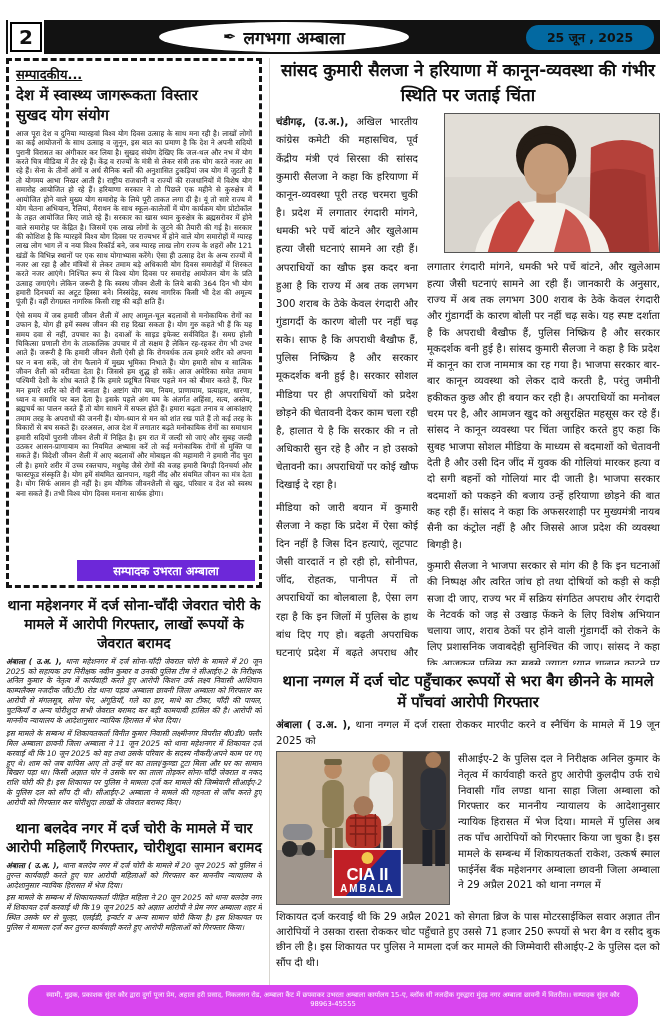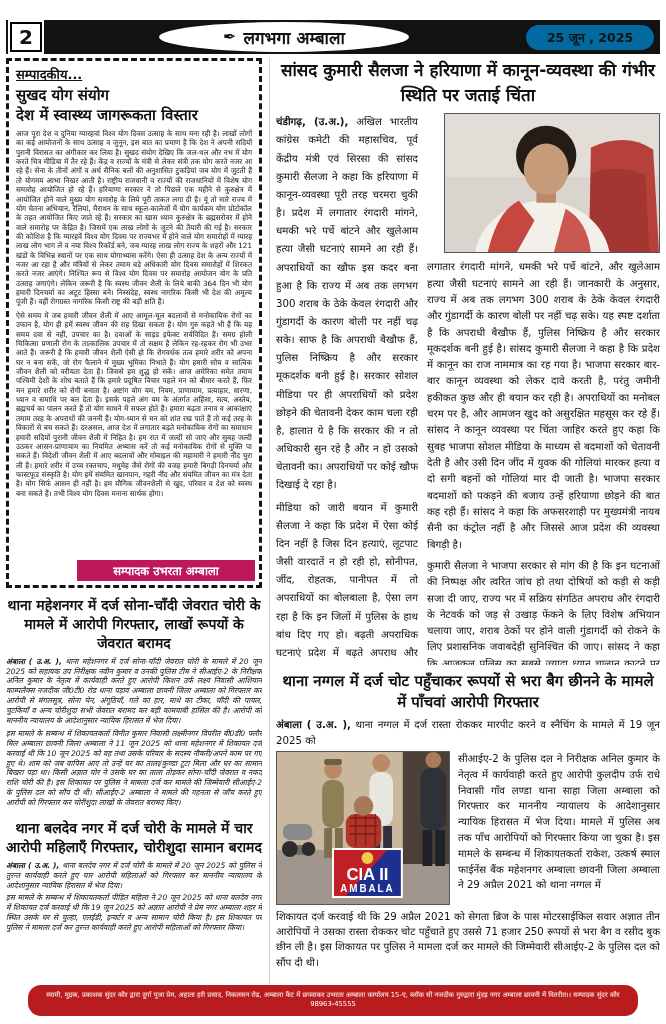--- a/index.html
+++ b/index.html
@@ -18,21 +18,21 @@
   
   .content{position:absolute;top:58px;left:6px;right:6px;bottom:38px;display:flex;gap:7px;}
   .leftcol{width:256px;flex:none;display:flex;flex-direction:column;}
   .rightcol{flex:1;min-width:0;border-left:1px solid #d8d5cf;padding-left:6px;}
   
   .edbox{border:3px dashed #151515;padding:4px 7px;height:530px;box-sizing:border-box;
          overflow:hidden;position:relative;}
   .edlabel{font-weight:bold;font-size:13px;text-decoration:underline;margin:0 0 3px 0;}
   .edhead{font-weight:bold;font-size:15px;line-height:1.3;margin:0;}
   .edbody{font-size:7.2px;line-height:1.3;text-align:justify;margin:4px 0 0 0;}
-  .edsign{position:absolute;right:4px;bottom:4px;width:170px;background:#be185d;color:#fff;
+  .edsign{position:absolute;right:4px;bottom:4px;width:170px;background:#6d28d9;color:#fff;
           font-weight:bold;font-size:11.5px;text-align:center;padding:3px 4px;}
   
   .larticle{margin-top:8px;}
   .lhead{font-weight:bold;font-size:14px;line-height:1.35;text-align:center;margin:0 0 4px 0;}
   .lbody{font-size:7.5px;line-height:1.32;text-align:justify;margin:0 0 3px 0;font-style:italic;}
   .clamp1{max-height:168px;overflow:hidden;}
   .clamp2{max-height:118px;overflow:hidden;}
   
   .mainhead{font-weight:bold;font-size:17px;line-height:1.45;text-align:center;margin:0 2px 6px 2px;}
   .seljarow{display:flex;gap:9px;height:552px;overflow:hidden;}
@@ -45,21 +45,21 @@
   
   .naghead{font-weight:bold;font-size:15px;line-height:1.4;text-align:center;margin:6px 0 4px 0;}
   .nagintro{font-size:10.2px;line-height:1.5;margin:0 0 3px 0;text-align:justify;}
   .nagrow{display:flex;gap:8px;}
   .photo-cia{width:172px;height:152px;flex:none;}
   .nagbeside{flex:1;min-width:0;font-size:10.2px;line-height:1.55;text-align:justify;margin:0;
              max-height:152px;overflow:hidden;}
   .nagbelow{font-size:10.2px;line-height:1.5;text-align:justify;margin:4px 0 0 0;max-height:62px;overflow:hidden;}
   b{font-weight:bold;}
   
-  .imprint{position:absolute;left:28px;right:28px;bottom:8px;background:#b91c1c;color:#fff;
+  .imprint{position:absolute;left:28px;right:28px;bottom:8px;background:#d946ef;color:#fff;
            border-radius:13px;font-size:6.8px;line-height:1.4;text-align:center;padding:6px 10px;box-sizing:border-box;}
 </style>
 </head>
 <body>
 
 <div class="page">
 
   <header class="masthead">
     <div class="pageno">2</div>
     <div class="oval">
@@ -68,22 +68,22 @@
     </div>
     <div class="datebox">25 जून , 2025</div>
   </header>
 
   <div class="content">
 
     <div class="leftcol">
 
       <section class="edbox">
         <p class="edlabel">सम्पादकीय...</p>
+        <h2 class="edhead">देश में स्वास्थ्य जागरूकता विस्तार</h2>
         <h2 class="edhead">सुखद योग संयोग</h2>
-        <h2 class="edhead">देश में स्वास्थ्य जागरूकता विस्तार</h2>
         <p class="edbody">आज पूरा देश व दुनिया ग्यारहवां विश्व योग दिवस उत्साह के साथ मना रही है। लाखों लोगों का कई आयोजनों के साथ उत्साह व जुनून, इस बात का प्रमाण है कि देश ने अपनी सदियों पुरानी विरासत का अंगीकार कर लिया है। सुखद संयोग देखिए कि जल-थल और नभ में योग करते चित्र मीडिया में तैर रहे हैं। केंद्र व राज्यों के मंत्री से लेकर संत्री तक योग करते नजर आ रहे हैं। सेना के तीनों अंगों व अर्ध सैनिक बलों की अनुशासित टुकड़ियां जब योग में जुटती हैं तो योगमय आभा निखर आती है। राष्ट्रीय राजधानी व राज्यों की राजधानियों में विशेष योग समारोह आयोजित हो रहे हैं। हरियाणा सरकार ने तो पिछले एक महीने से कुरुक्षेत्र में आयोजित होने वाले मुख्य योग समारोह के लिये पूरी ताकत लगा दी है। यूं तो सारे राज्य में योग चेतना अभियान, रैलियां, मैराथन के साथ स्कूल-कालेजों में योग कार्यक्रम योग प्रोटोकॉल के तहत आयोजित किए जाते रहे हैं। सरकार का खास ध्यान कुरुक्षेत्र के ब्रह्मसरोवर में होने वाले समारोह पर केंद्रित है। जिसमें एक लाख लोगों के जुटने की तैयारी की गई है। सरकार की कोशिश है कि ग्यारहवें विश्व योग दिवस पर राज्यभर में होने वाले योग समारोहों में ग्यारह लाख लोग भाग लें व नया विश्व रिकॉर्ड बने, जब ग्यारह लाख लोग राज्य के शहरों और 121 खंडों के विभिन्न स्थानों पर एक साथ योगाभ्यास करेंगे। ऐसा ही उत्साह देश के अन्य राज्यों में नजर आ रहा है और मंत्रियों से लेकर तमाम बड़े अधिकारी योग दिवस समारोहों में शिरकत करते नजर आएंगे। निश्चित रूप से विश्व योग दिवस पर समारोह आयोजन योग के प्रति उत्साह जगाएंगे। लेकिन जरूरी है कि स्वस्थ जीवन शैली के लिये बाकी 364 दिन भी योग हमारी दिनचर्या का अटूट हिस्सा बने। निस्संदेह, स्वस्थ नागरिक किसी भी देश की अमूल्य पूंजी हैं। वहीं रोगग्रस्त नागरिक किसी राष्ट्र की बड़ी क्षति हैं।</p>
         <p class="edbody">ऐसे समय में जब हमारी जीवन शैली में आए आमूल-चूल बदलावों से मनोकायिक रोगों का उफान है, योग ही हमें स्वस्थ जीवन की राह दिखा सकता है। योग गुरु कहते भी हैं कि यह समय दवा से नहीं, उपचार का है। दवाओं के साइड इफेक्ट सर्वविदित हैं। समग्र होली चिकित्सा प्रणाली रोग के तात्कालिक उपचार में तो सक्षम है लेकिन रह-रहकर रोग भी उभर आते हैं। जरूरी है कि हमारी जीवन शैली ऐसी हो कि रोगवर्धक तत्व हमारे शरीर को अपना घर न बना सकें, जो रोग फैलाने में मुख्य भूमिका निभाते हैं। योग हमारी सोच व सात्विक जीवन शैली को वरीयता देता है। जिससे हम शुद्ध हो सकें। आज अमेरिका समेत तमाम पश्चिमी देशों के शोध बताते हैं कि हमारे प्रदूषित विचार पहले मन को बीमार करते हैं, फिर मन हमारे शरीर को रोगी बनाता है। अष्टांग योग यम, नियम, प्राणायाम, प्रत्याहार, धारणा, ध्यान व समाधि पर बल देता है। इसके पहले अंग यम के अंतर्गत अहिंसा, सत्य, अस्तेय, ब्रह्मचर्य का पालन करते हैं तो योग साधने में सफल होते हैं। हमारा बढ़ता तनाव व आकांक्षाएं तमाम तरह के अपराधों की जननी हैं। योग-ध्यान से मन को शांत रख पाते हैं तो कई तरह के विकारों से बच सकते हैं। दरअसल, आज देश में लगातार बढ़ते मनोकायिक रोगों का समाधान हमारी सदियों पुरानी जीवन शैली में निहित है। हम रात में जल्दी सो जाएं और सुबह जल्दी उठकर आसन-प्राणायाम का नियमित अभ्यास करें तो कई मनोकायिक रोगों से मुक्ति पा सकते हैं। विदेशी जीवन शैली में आए बदलावों और मोबाइल की महामारी ने हमारी नींद चुरा ली है। हमारे शरीर में उच्च रक्तचाप, मधुमेह जैसे रोगों की वजह हमारी बिगड़ी दिनचर्या और फास्टफूड संस्कृति है। योग हमें संयमित खानपान, गहरी नींद और संयमित जीवन का मंत्र देता है। योग सिर्फ आसन ही नहीं है। हम यौगिक जीवनशैली से खुद, परिवार व देश को स्वस्थ बना सकते हैं। तभी विश्व योग दिवस मनाना सार्थक होगा।</p>
         <div class="edsign">सम्पादक उभरता अम्बाला</div>
       </section>
 
       <article class="larticle">
         <h3 class="lhead">थाना महेशनगर में दर्ज सोना-चाँदी जेवरात चोरी के मामले में आरोपी गिरफ्तार, लाखों रूपयों के जेवरात बरामद</h3>
         <div class="clamp1">
           <p class="lbody"><b>अंबाला ( उ.अ. ),</b> <span>थाना महेशनगर में दर्ज सोना-चाँदी जेवरात चोरी के मामले में 20 जून 2025 को सहायक उप निरीक्षक नवीन कुमार व उनकी पुलिस टीम ने सीआईए-2 के निरीक्षक अनिल कुमार के नेतृत्व में कार्यवाही करते हुए आरोपी किशन उर्फ लक्ष्य निवासी आशियान काम्पलैक्स नजदीक जी0टी0 रोड थाना पड़ाव अम्बाला छावनी जिला अम्बाला को गिरफ्तार कर आरोपी से मंगलसूत्र, सोना चेन, अंगूठियाँ, गले का हार, माथे का टीका, चाँदी की पायल, चुटकियाँ व अन्य चोरीशुदा सभी जेवरात बरामद कर बड़ी कामयाबी हासिल की है। आरोपी को माननीय न्यायालय के आदेशानुसार न्यायिक हिरासत में भेज दिया।</span></p>
           <p class="lbody">इस मामले के सम्बन्ध में शिकायतकर्ता विनीत कुमार निवासी लक्ष्मीनगर विपरीत बी0डी0 फ्लौर मिल अम्बाला छावनी जिला अम्बाला ने 11 जून 2025 को थाना महेशनगर में शिकायत दर्ज करवाई थी कि 10 जून 2025 को वह तथा उसके परिवार के सदस्य नौकरी/अपने काम पर गए हुए थे। शाम को जब वापिस आए तो उन्हें घर का ताला/कुण्डा टूटा मिला और घर का सामान बिखरा पड़ा था। किसी अज्ञात चोर ने उसके घर का ताला तोड़कर सोना-चाँदी जेवरात व नकद राशि चोरी की है। इस शिकायत पर पुलिस ने मामला दर्ज कर मामले की जिम्मेवारी सीआईए-2 के पुलिस दल को सौंप दी थी। सीआईए-2 अम्बाला ने मामले की गहनता से जाँच करते हुए आरोपी को गिरफ्तार कर चोरीशुदा लाखों के जेवरात बरामद किए।</p>

